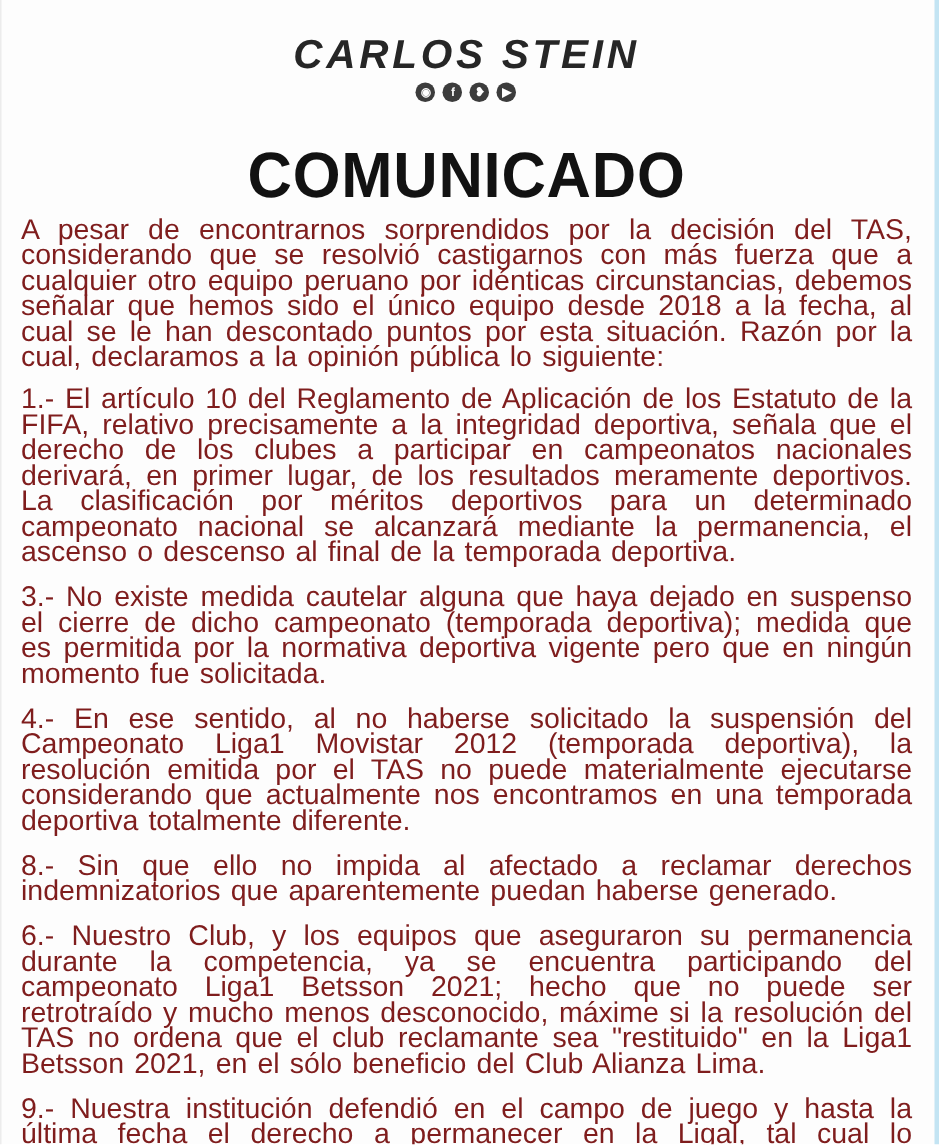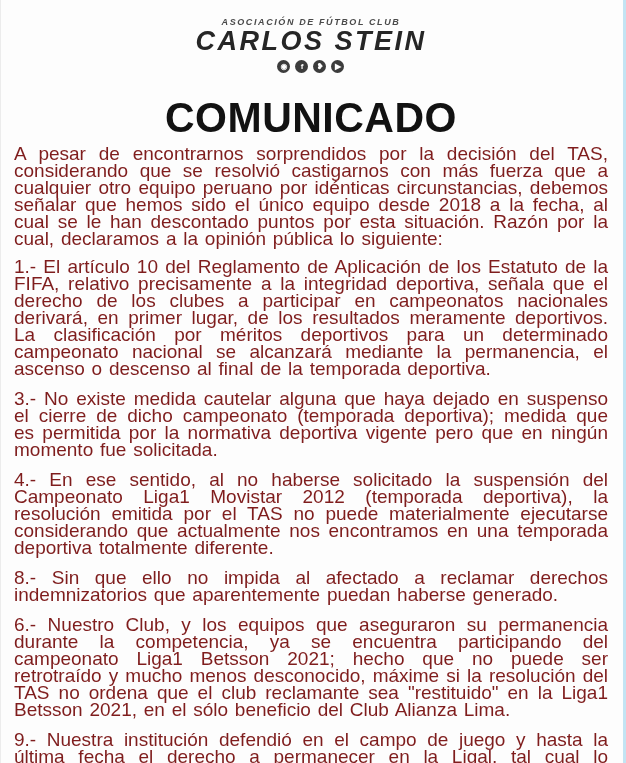--- a/index.html
+++ b/index.html
@@ -98,21 +98,20 @@
 </style>
 </head>
 <body>
 
 <div class="page">
 
   <header class="club-header">
 
 
     <div class="club-id">
-      <div class="org-line">ASOCIACIÓN DE FÚTBOL CLUB</div>
       <div class="club-name">CARLOS STEIN</div>
       <div class="socials">
         <span class="social-dot">◉</span>
         <span class="social-dot">f</span>
         <span class="social-dot">❥</span>
         <span class="social-dot">▶</span>
       </div>
     </div>
 
   </header>

